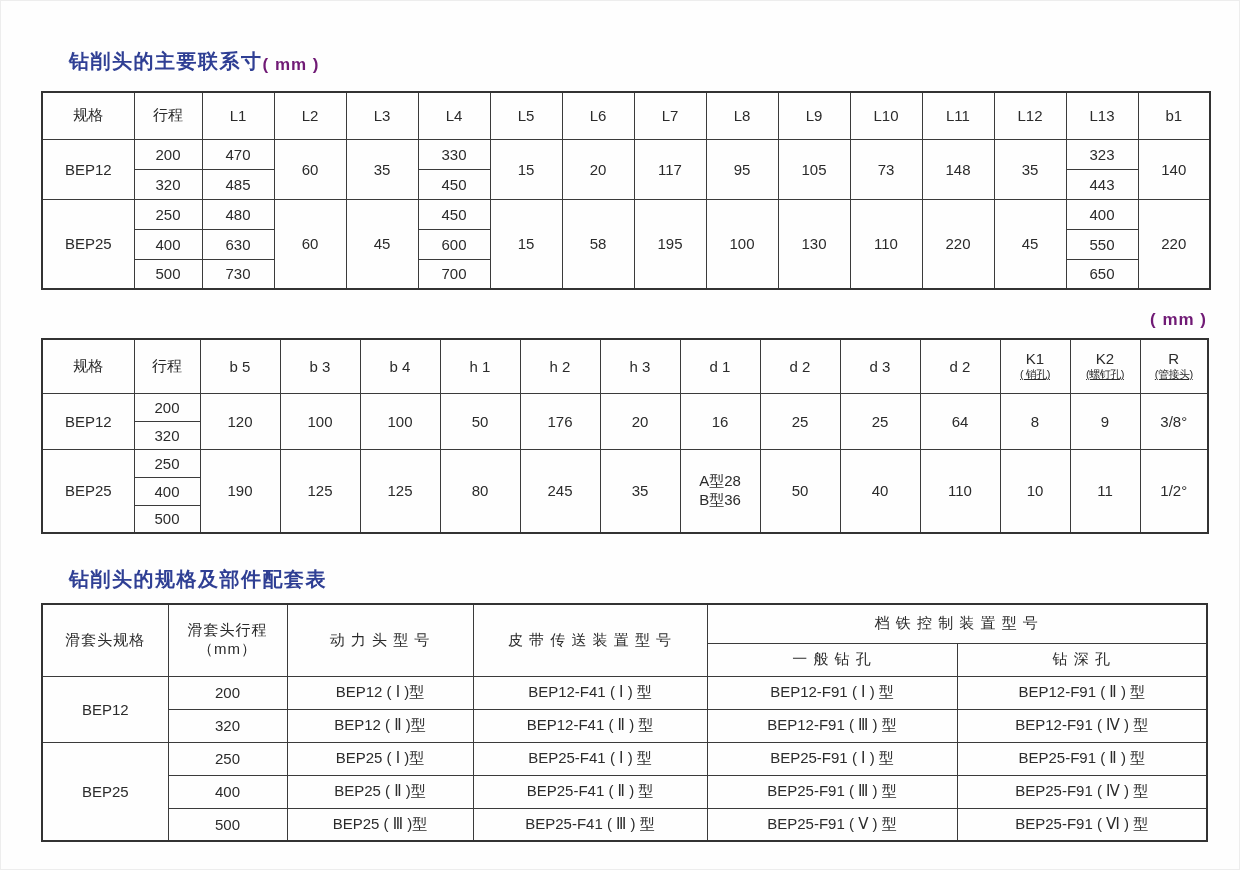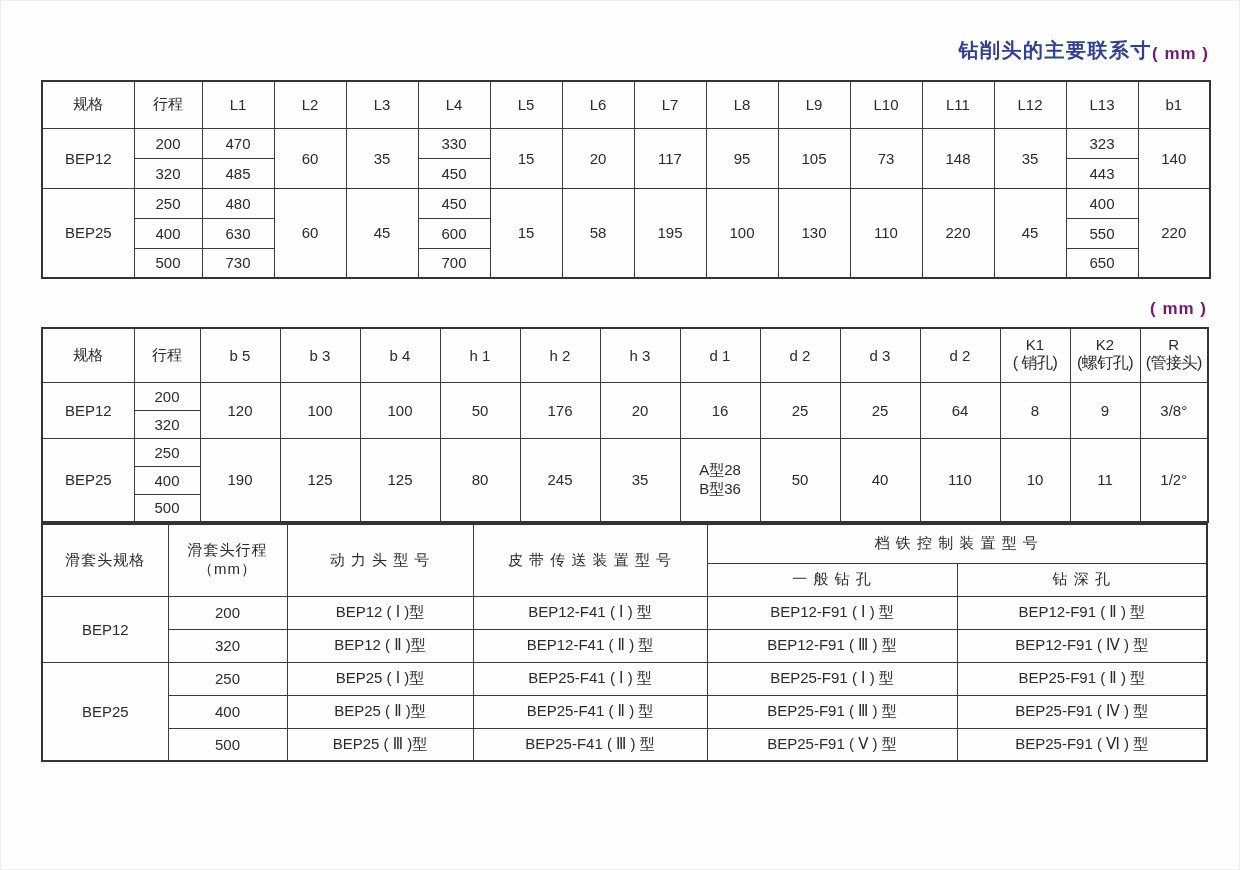--- a/index.html
+++ b/index.html
@@ -8,33 +8,33 @@
     width:1240px; height:870px;
     font-family:"Liberation Sans","DejaVu Sans",sans-serif;
     color:#2b2b2b; position:relative;
   }
   .page {
     position:absolute; inset:0;
     background:#fefefe;
     border:1px solid #ededed;
     padding:36px 32px 0 40px;
   }
-  .titlebar { display:flex; justify-content:flex-end; align-items:flex-end; width:1168px; }
+  .titlebar { display:flex; justify-content:flex-start; align-items:flex-end; width:1168px;margin-top:11px; }
   .sec-title { color:#2f3f94; font-size:20px; font-weight:bold; letter-spacing:1.5px; padding-left:28px; }
   .unit { color:#701a75; font-size:17px; font-weight:bold; letter-spacing:1px; }
   .unit-row { width:1166px; display:flex; justify-content:flex-end; margin-top:20px; margin-bottom:8px; }
 
   table { border-collapse:collapse; table-layout:fixed; border:2px solid #333; }
   th, td {
     border:1px solid #3b3b3b;
     text-align:center; vertical-align:middle;
     font-size:15px; font-weight:normal;
     padding:0 2px; overflow:hidden; white-space:nowrap;
   }
-  .sub { font-size:16px; letter-spacing:-0.5px; }
+  .sub { font-size:11px; letter-spacing:-0.5px;text-decoration:underline; }
 
   .t1 { width:1168px; margin-top:16px; }
   .t1 thead tr { height:47px; }
   .t1 tbody tr { height:30px; }
 
   .t2 { width:1166px; }
   .t2 thead tr { height:54px; }
   .t2 tbody tr { height:28px; }
 
   .title2 { margin-top:32px; margin-bottom:10px; }
@@ -244,20 +244,21 @@
       </tr>
       <tr>
         <td>400</td>
       </tr>
       <tr>
         <td>500</td>
       </tr>
     </tbody>
   </table>
 
+  <div class="sec-title title2">钻削头的规格及部件配套表</div>
 
   <table class="t3">
     <colgroup>
       <col style="width:126px">
         <col style="width:119px">
         <col style="width:186px">
       <col style="width:234px">
         <col style="width:250px">
         <col style="width:250px">
     </colgroup>

